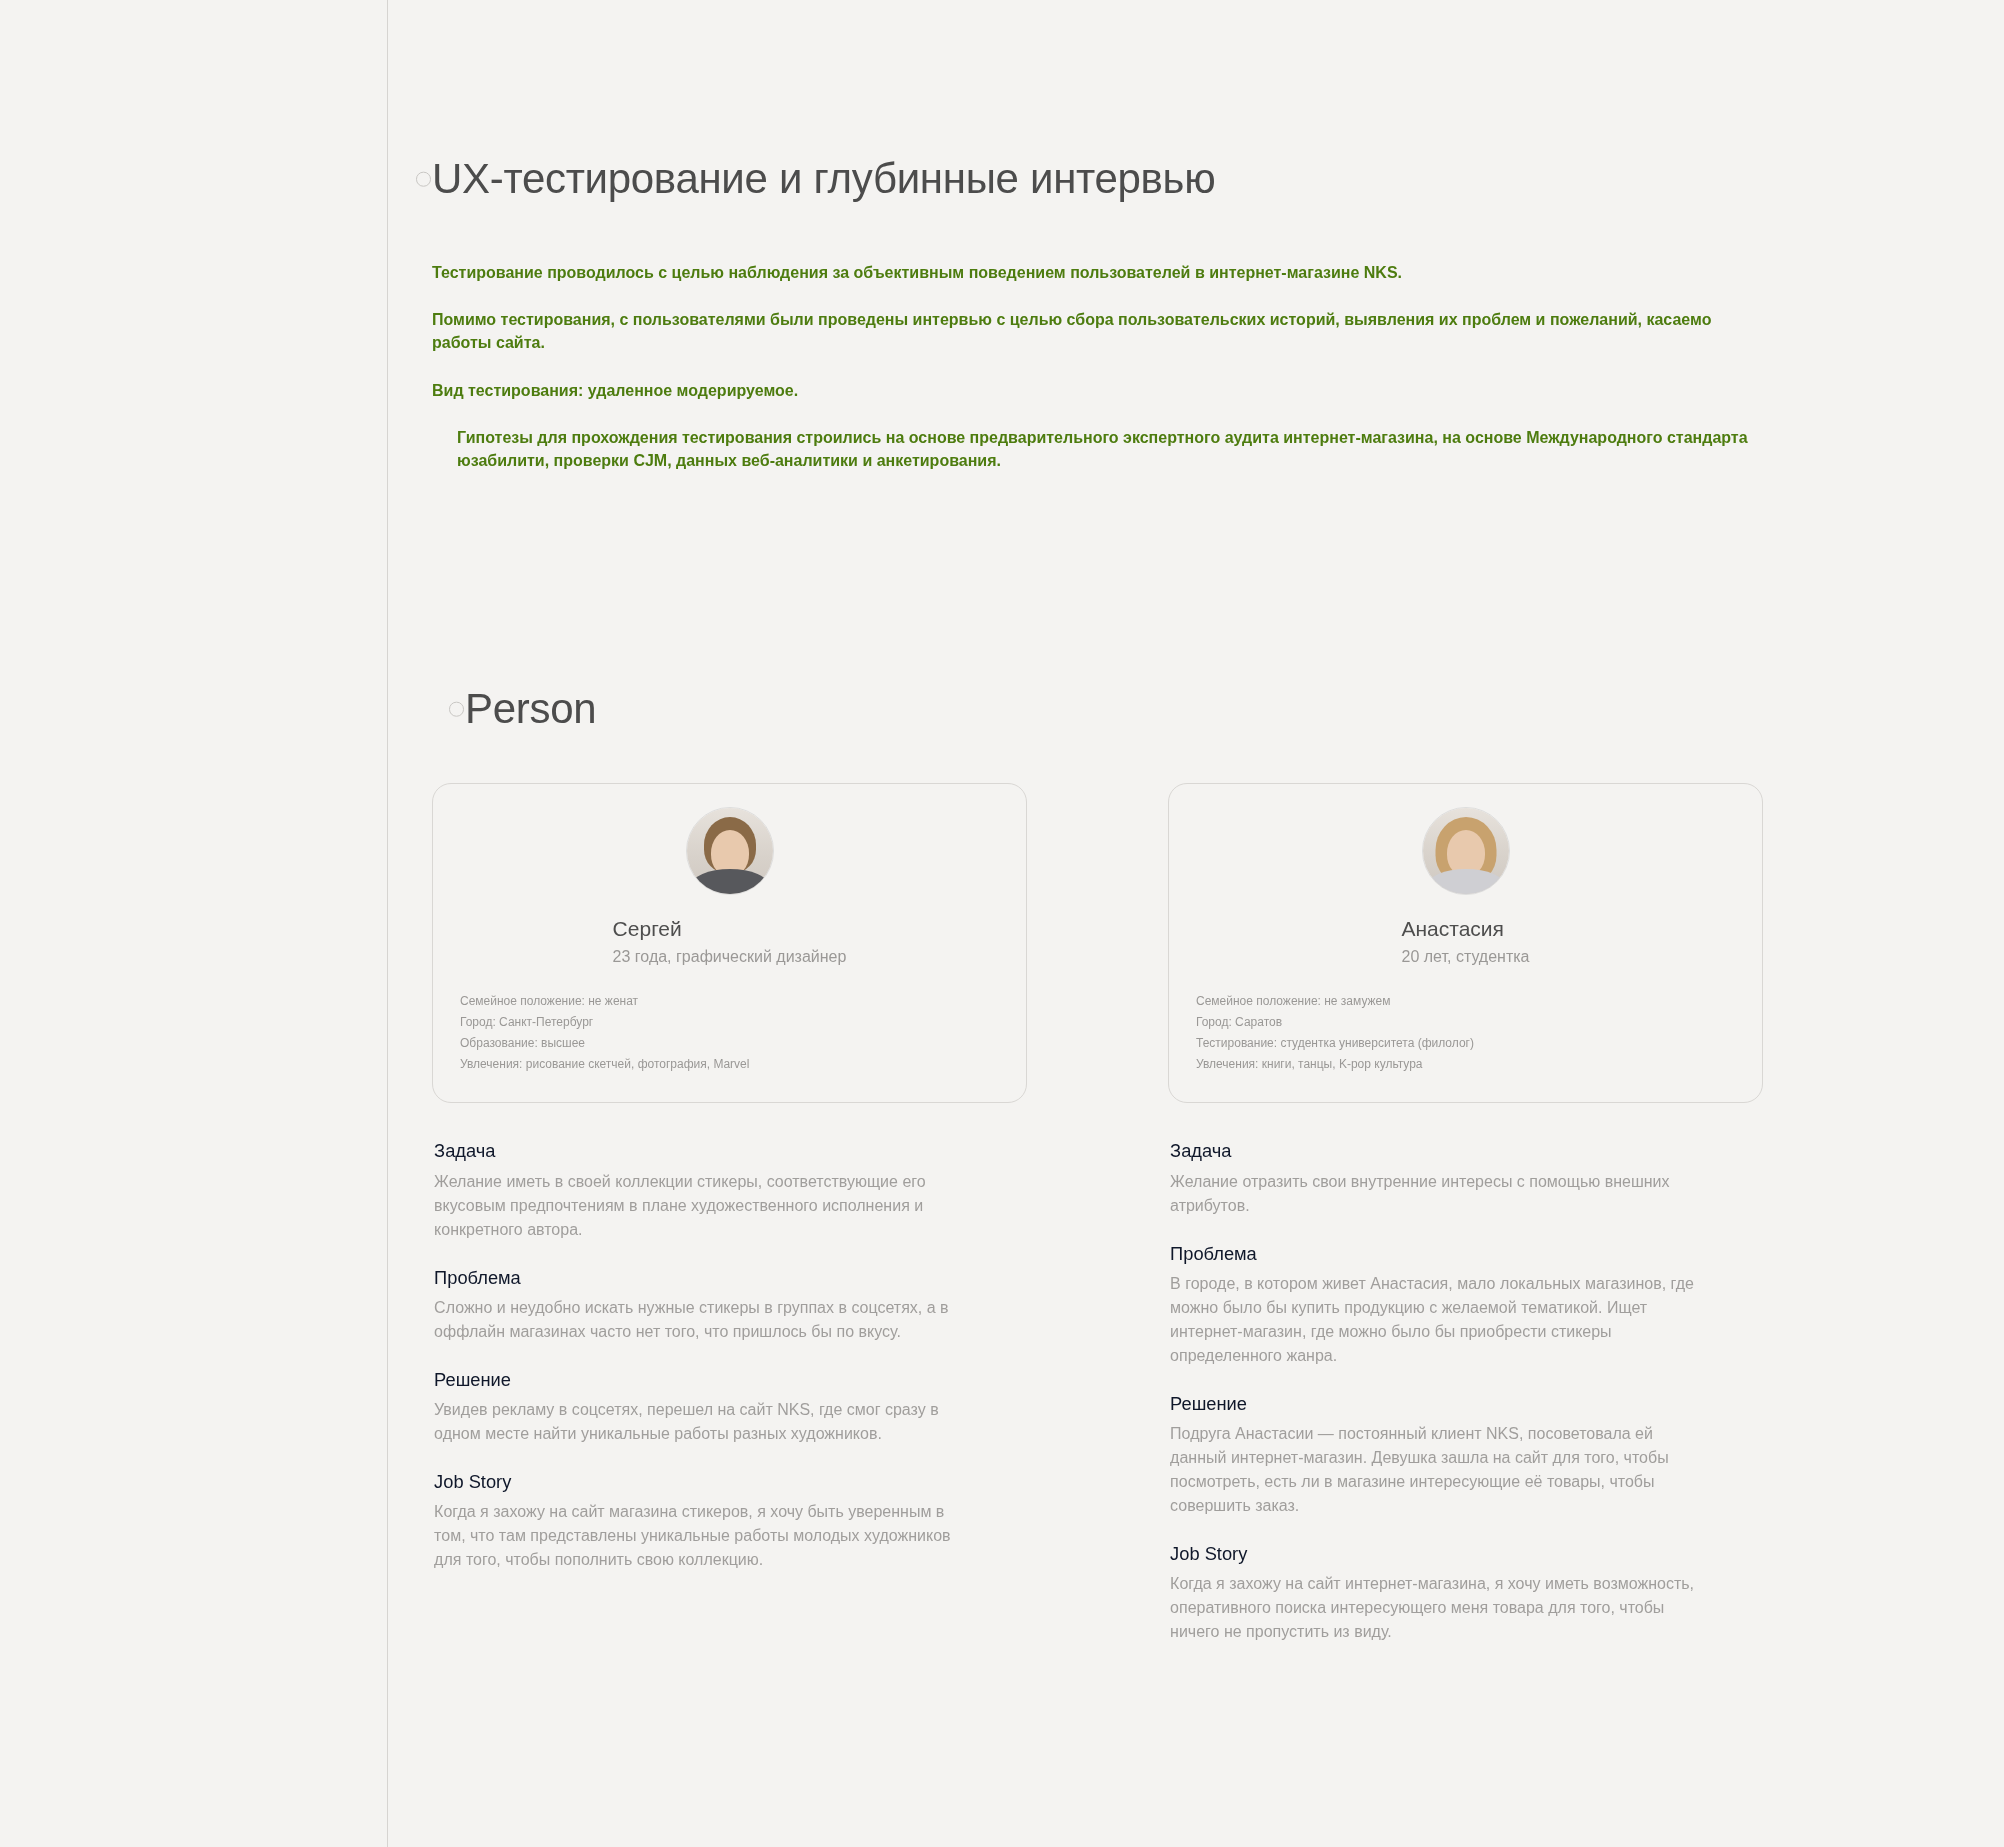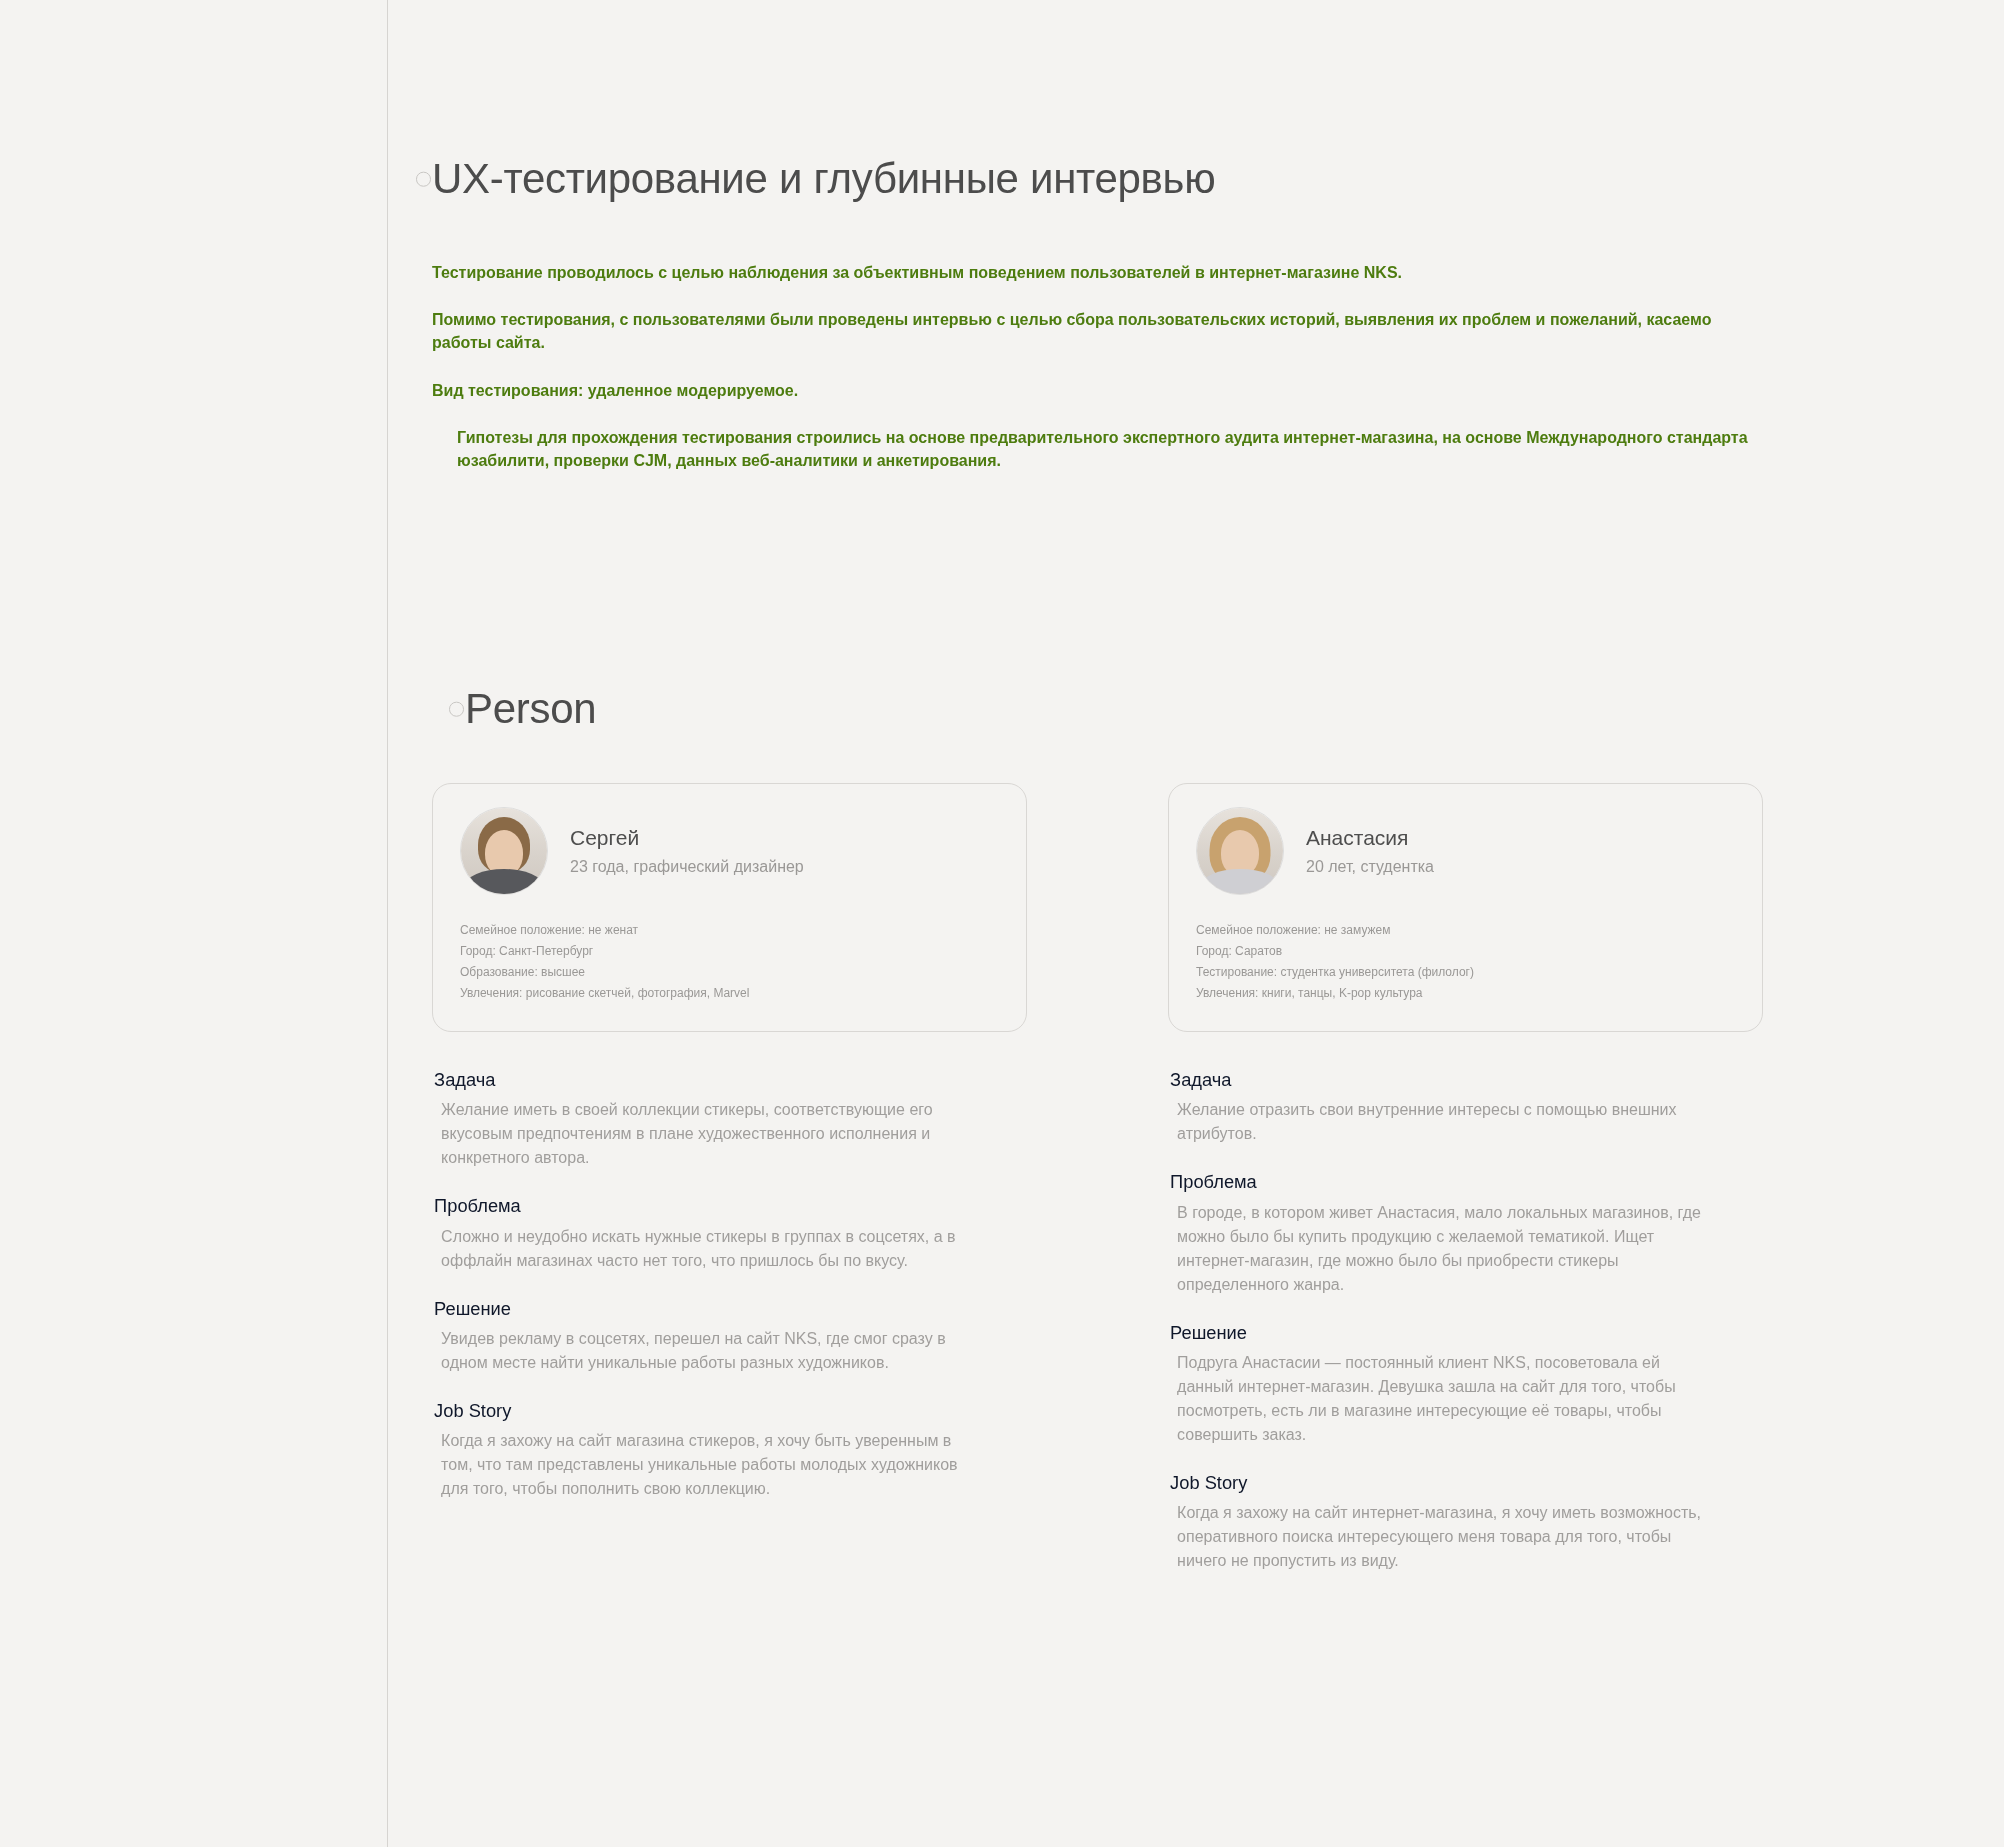--- a/index.html
+++ b/index.html
@@ -94,20 +94,21 @@
     border: 1px solid #d9d7d4;
     border-radius: 19px;
     padding: 23px 27px 27px 27px;
     background: transparent;
   }
   .card-head {
     display: flex;
     align-items: center;
     gap: 22px;
     margin-bottom: 25px;
+    flex-direction: column;
   }
   .avatar {
     width: 88px;
     height: 88px;
     border-radius: 50%;
     flex: 0 0 88px;
     overflow: hidden;
     position: relative;
     border: 0.5px solid #ddd;
   }
@@ -167,21 +168,21 @@
   .blk-title {
     font-size: 18.3px;
     color: #0f172a;
     margin: 0 0 7.3px 0;
     font-weight: 400;
   }
   .blk-body {
     font-size: 16px;
     line-height: 1.5;
     color: #a09e9c;
-    margin: 7px;
+    margin: 0;
     font-weight: 400;
     max-width: 538px;
   }
 </style>
 </head>
 <body>
 
 <div class="page">
 
   <div class="rail"></div>

